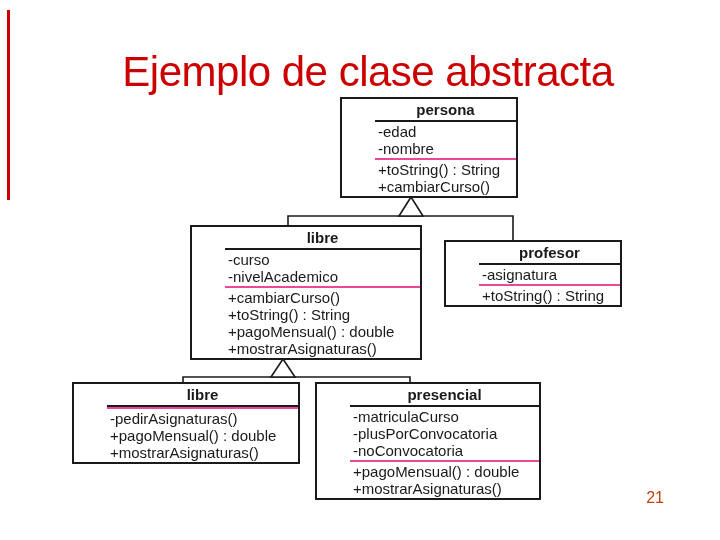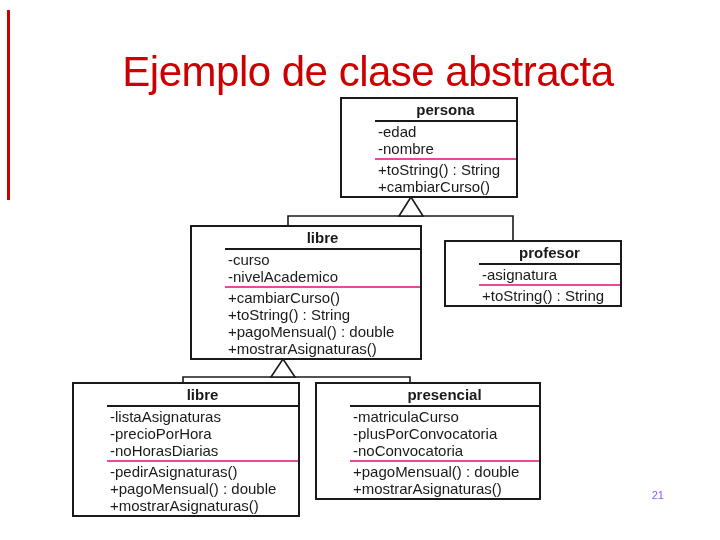--- a/index.html
+++ b/index.html
@@ -24,21 +24,21 @@
     font-size:15px;
     padding-left:33px;
   }
   .uml-name{
     font-weight:bold; text-align:center; padding:2px 3px; height:17px;
     line-height:17px; border-bottom:2px solid #1a1a1a; white-space:nowrap;
   }
   .uml-sec{ padding:1px 3px; line-height:17px; white-space:nowrap; }
   .uml-sec.methods{ border-top:2px solid #ec4899; }
   .pagenum{
-    position:absolute; right:56px; top:489px; font-size:11px; color:#8b5cf6;
+    position:absolute; right:56px; top:489px; font-size:16px; color:#c2410c;
   }
 </style>
 </head>
 <body>
 
 <div class="slide">
 
   <div class="accent-bar"></div>
 
   <h1 class="title">Ejemplo de clase abstracta</h1>
@@ -81,25 +81,20 @@
     <div class="uml-sec attrs">
       <div>-asignatura</div>
     </div>
     <div class="uml-sec methods">
       <div>+toString() : String</div>
     </div>
   </div>
 
   <div class="uml" style="left:72px;top:382px;width:191px">
     <div class="uml-name">libre</div>
-    <div class="uml-sec attrs">
-      <div>-listaAsignaturas</div>
-      <div>-precioPorHora</div>
-      <div>-noHorasDiarias</div>
-    </div>
     <div class="uml-sec methods">
       <div>-pedirAsignaturas()</div>
       <div>+pagoMensual() : double</div>
       <div>+mostrarAsignaturas()</div>
     </div>
   </div>
 
   <div class="uml" style="left:315px;top:382px;width:189px">
     <div class="uml-name">presencial</div>
     <div class="uml-sec attrs">

